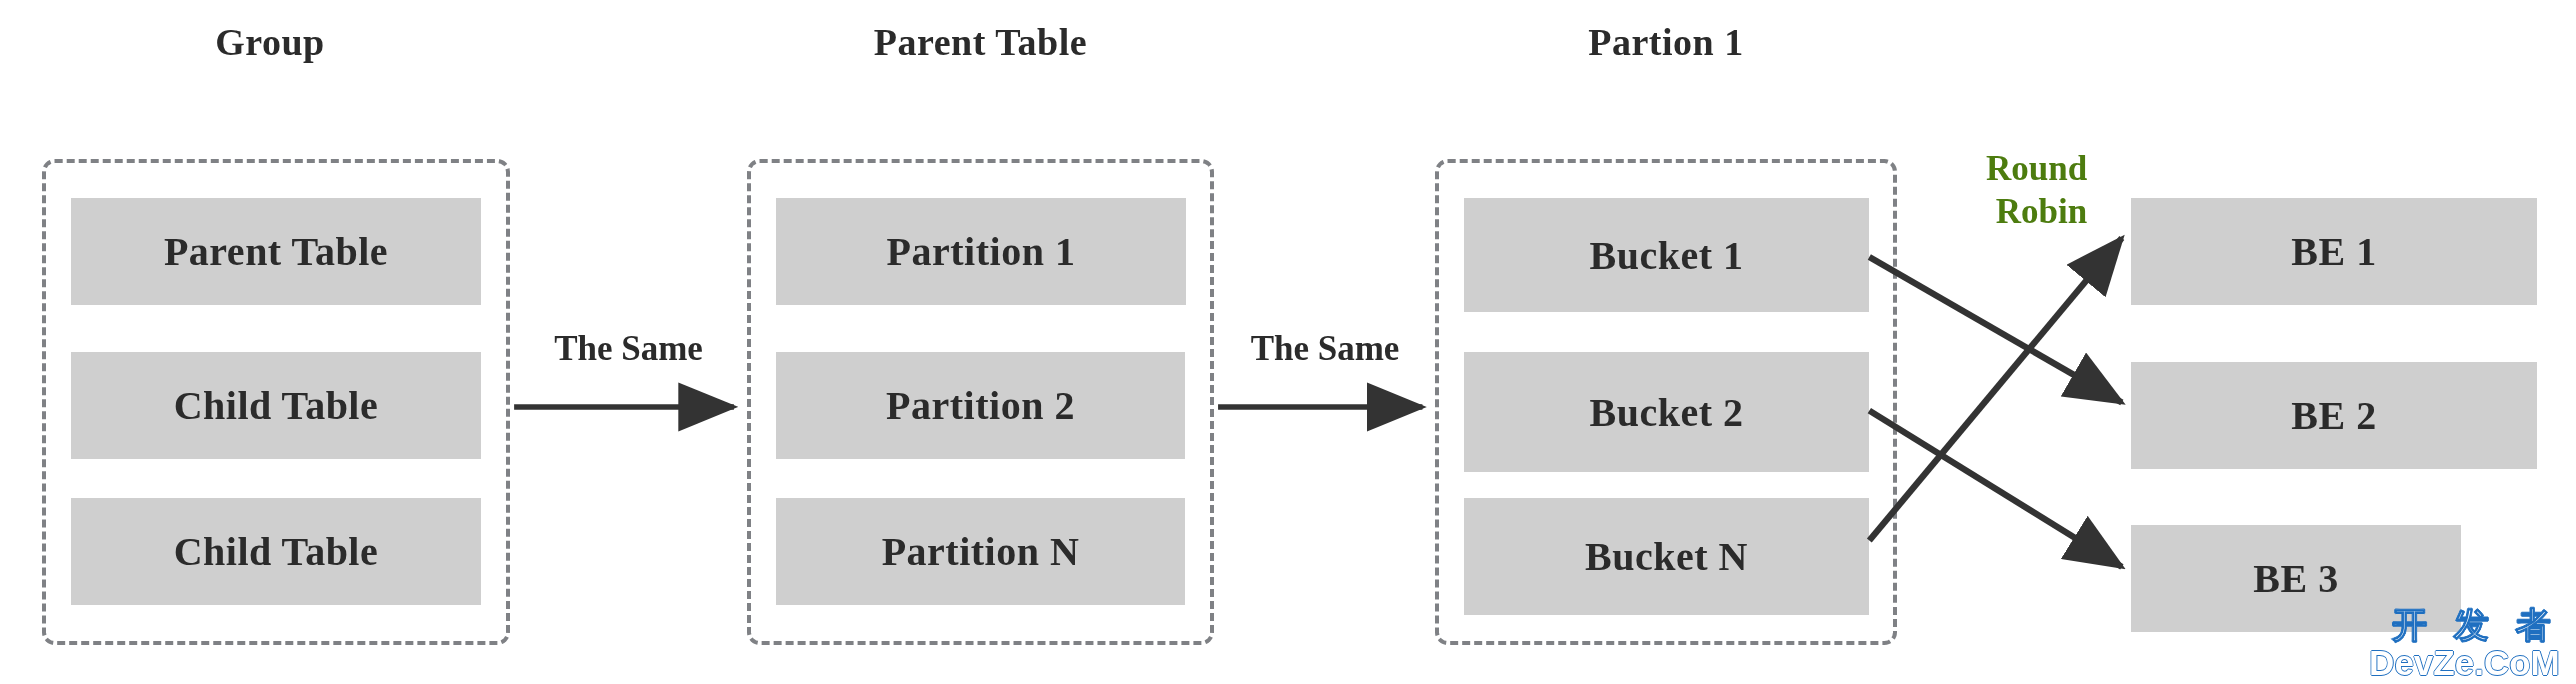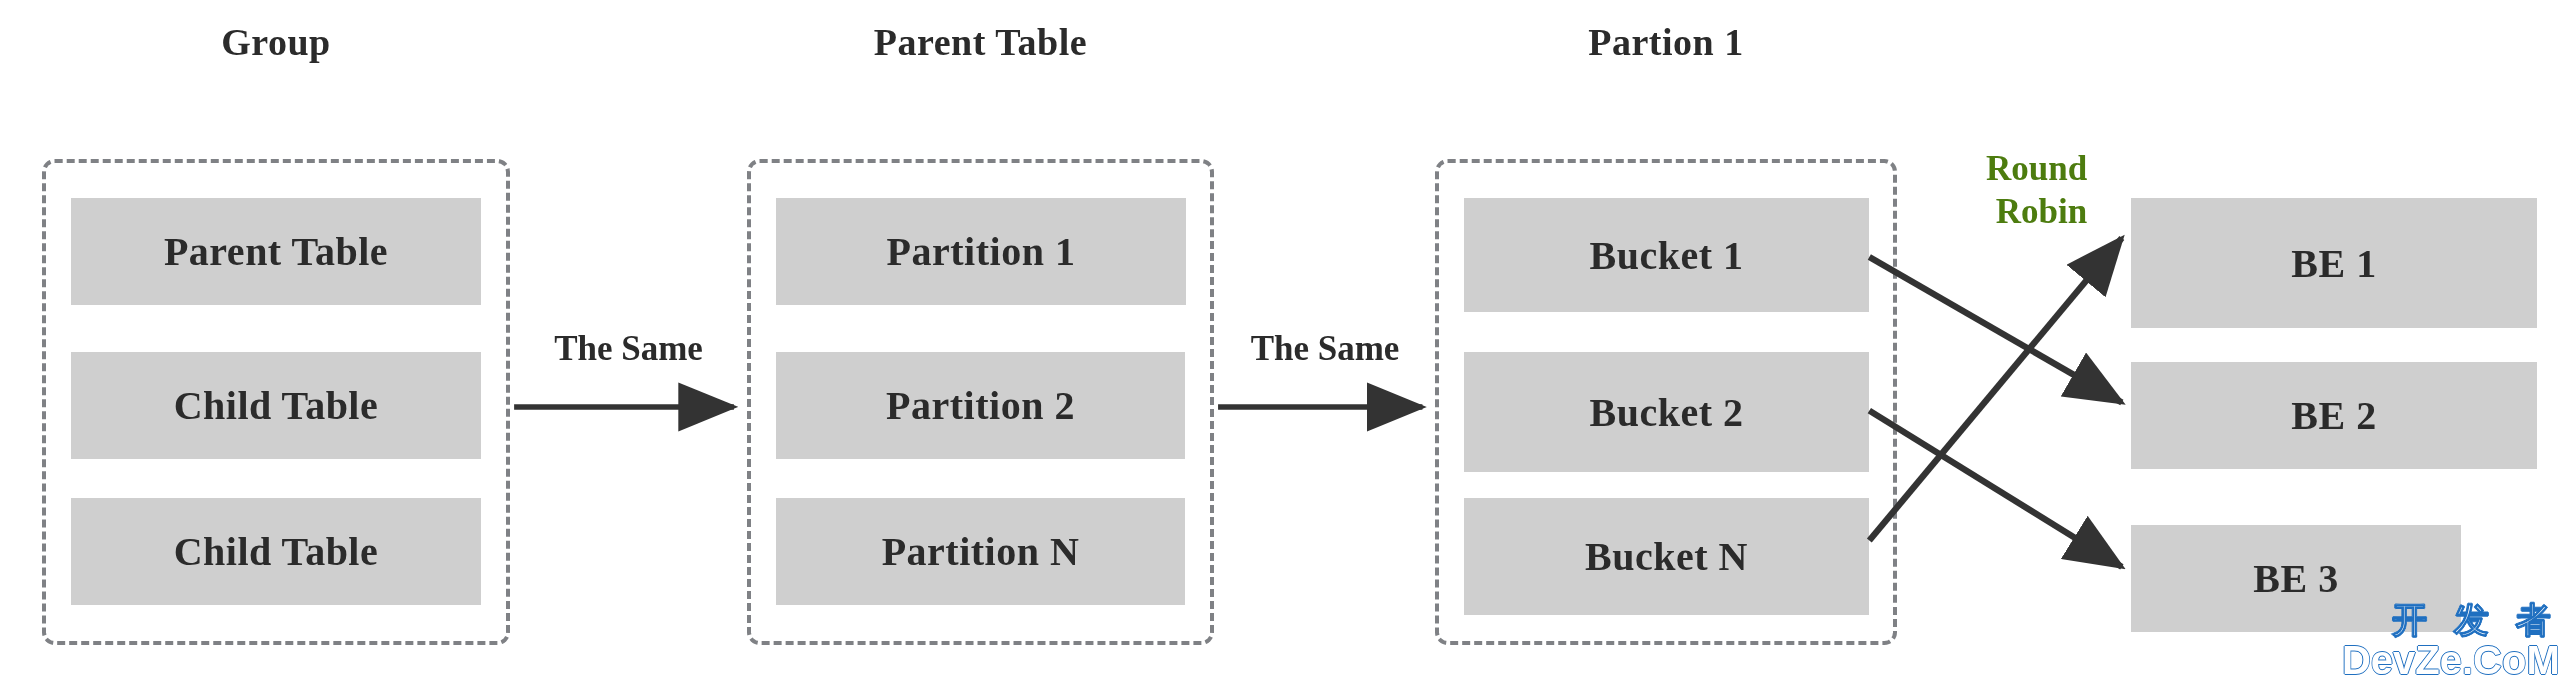--- a/index.html
+++ b/index.html
@@ -83,37 +83,37 @@
     font-weight: bold;
     letter-spacing: 9px;
     display: block;
     -webkit-text-stroke: 0.9px #1f6fc0;
     color: #ffffff;
     text-shadow:
       -0.9px 0 #1f6fc0, 0.9px 0 #1f6fc0,
       0 -0.9px #1f6fc0, 0 0.9px #1f6fc0;
   }
   .wm-en {
-    font-size: 40px;
+    font-size: 35px;
     font-weight: bold;
     font-family: "Liberation Sans", "DejaVu Sans", sans-serif;
     display: block;
     margin-top: 1.8px;
     color: #ffffff;
     text-shadow:
       -0.9px 0 #1f6fc0, 0.9px 0 #1f6fc0,
       0 -0.9px #1f6fc0, 0 0.9px #1f6fc0;
   }
 </style>
 </head>
 <body>
 
 <div id="stage">
 
-  <div class="col-title" style="left:42px; top:20px; width:468px;">Group</div>
+  <div class="col-title" style="left:36px; top:20px; width:468px;">Group</div>
 
   <div class="col-title" style="left:747px; top:20px; width:467px;">Parent Table</div>
 
   <div class="col-title" style="left:1435px; top:20px; width:462px;">Partion 1</div>
 
   <div class="dashed-group" style="left:42px; top:159px; width:468px; height:486px;"></div>
 
   <div class="item-box" style="left:71px; top:198px; width:410px; height:107px;">Parent Table</div>
   <div class="item-box" style="left:71px; top:352px; width:410px; height:107px;">Child Table</div>
   <div class="item-box" style="left:71px; top:498px; width:410px; height:107px;">Child Table</div>
@@ -123,21 +123,21 @@
   <div class="item-box" style="left:776px; top:198px; width:410px; height:107px;">Partition 1</div>
   <div class="item-box" style="left:776px; top:352px; width:409px; height:107px;">Partition 2</div>
   <div class="item-box" style="left:776px; top:498px; width:409px; height:107px;">Partition N</div>
 
   <div class="dashed-group" style="left:1435px; top:159px; width:462px; height:486px;"></div>
 
   <div class="item-box" style="left:1464px; top:198px; width:405px; height:114px;">Bucket 1</div>
   <div class="item-box" style="left:1464px; top:352px; width:405px; height:120px;">Bucket 2</div>
   <div class="item-box" style="left:1464px; top:498px; width:405px; height:117px;">Bucket N</div>
 
-  <div class="item-box" style="left:2131px; top:198px; width:406px; height:130px;">BE 1</div>
+  <div class="item-box" style="left:2131px; top:198px; width:406px; height:107px;">BE 1</div>
   <div class="item-box" style="left:2131px; top:362px; width:406px; height:107px;">BE 2</div>
   <div class="item-box" style="left:2131px; top:525px; width:330px; height:107px;">BE 3</div>
 
   <div class="edge-label" style="left:510px; top:329px; width:237px;">The Same</div>
 
   <div class="edge-label" style="left:1214px; top:329px; width:222px;">The Same</div>
 
   <div class="rr-label" style="left:1986px; top:148px;">
     <span>Round</span><br>
     <span>Robin</span>

